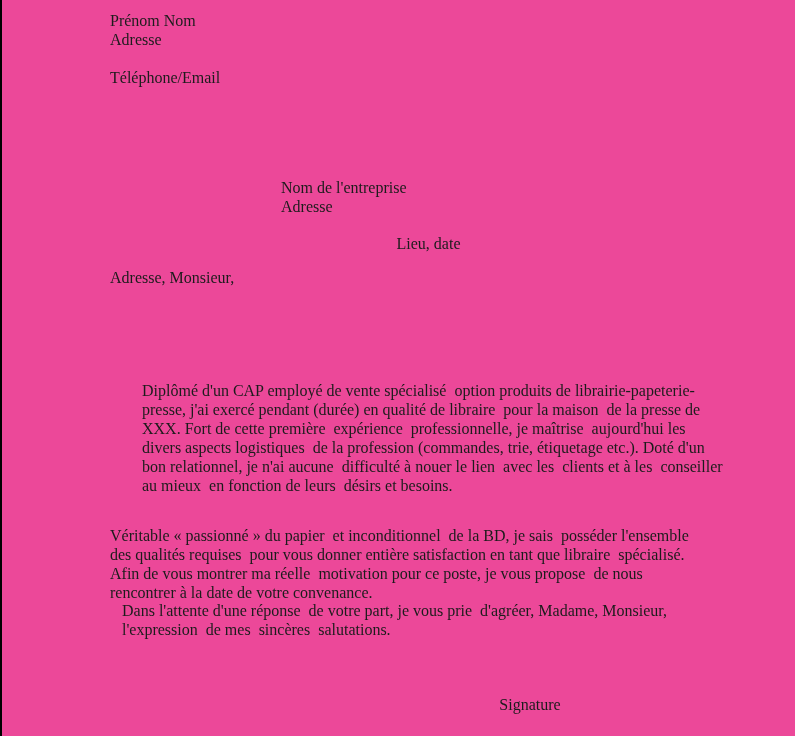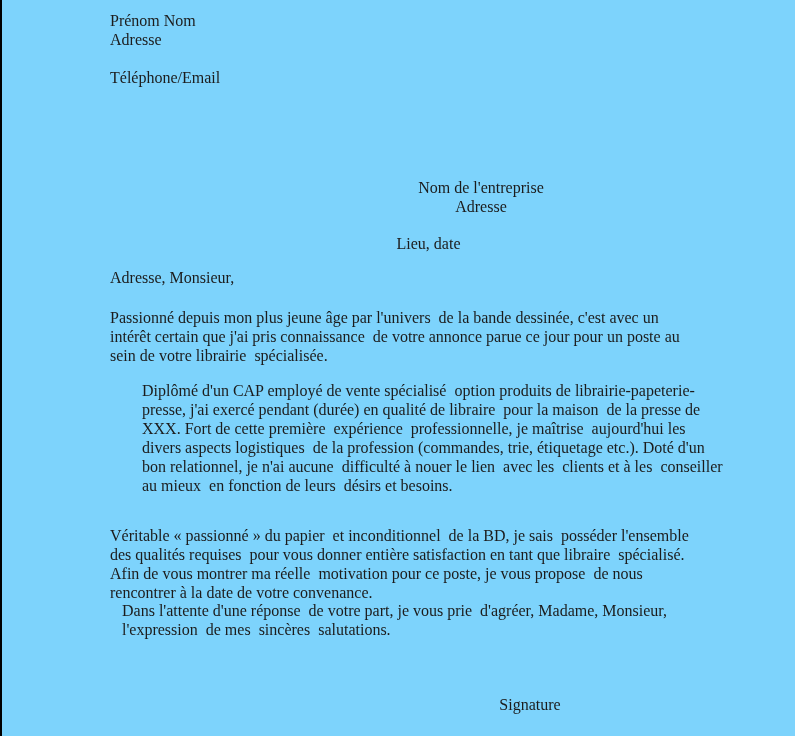--- a/index.html
+++ b/index.html
@@ -4,21 +4,21 @@
 <style>
   html, body {
     margin: 0;
     padding: 0;
     background: #ffffff;
   }
   .page {
     position: relative;
     width: 795px;
     height: 736px;
-    background: #7dd3fc;
+    background: #ec4899;
     overflow: hidden;
     font-family: "Liberation Serif", "DejaVu Serif", serif;
     font-size: 16px;
     line-height: 19px;
     color: #1c1c1c;
   }
   .page-edge-line {
     position: absolute;
     left: 0;
     top: 0;
@@ -32,21 +32,21 @@
   }
   .sender-block {
     left: 110px;
     top: 11px;
     width: 400px;
   }
   .recipient-block {
     right: 114px;
     top: 178px;
     width: 400px;
-    text-align: center;
+    text-align: left;
   }
   .date-line {
     left: 0;
     top: 234px;
     width: 795px;
     text-align: center;
     white-space: pre-wrap;
     position: absolute;
     padding-left: 31px;
   }
@@ -80,23 +80,20 @@
 
 Téléphone/Email</div>
 
   <div class="block recipient-block">Nom de l'entreprise
 Adresse</div>
 
   <div class="date-line">Lieu, date</div>
 
   <div class="block salutation">Adresse, Monsieur,</div>
 
-  <div class="block para-1">Passionné depuis mon plus jeune âge par l'univers  de la bande dessinée, c'est avec un
-intérêt certain que j'ai pris connaissance  de votre annonce parue ce jour pour un poste au
-sein de votre librairie  spécialisée.</div>
 
   <div class="block para-2">Diplômé d'un CAP employé de vente spécialisé  option produits de librairie-papeterie-
 presse, j'ai exercé pendant (durée) en qualité de libraire  pour la maison  de la presse de
 XXX. Fort de cette première  expérience  professionnelle, je maîtrise  aujourd'hui les
 divers aspects logistiques  de la profession (commandes, trie, étiquetage etc.). Doté d'un
 bon relationnel, je n'ai aucune  difficulté à nouer le lien  avec les  clients et à les  conseiller
 au mieux  en fonction de leurs  désirs et besoins.</div>
 
   <div class="block para-3">Véritable « passionné » du papier  et inconditionnel  de la BD, je sais  posséder l'ensemble
 des qualités requises  pour vous donner entière satisfaction en tant que libraire  spécialisé.

